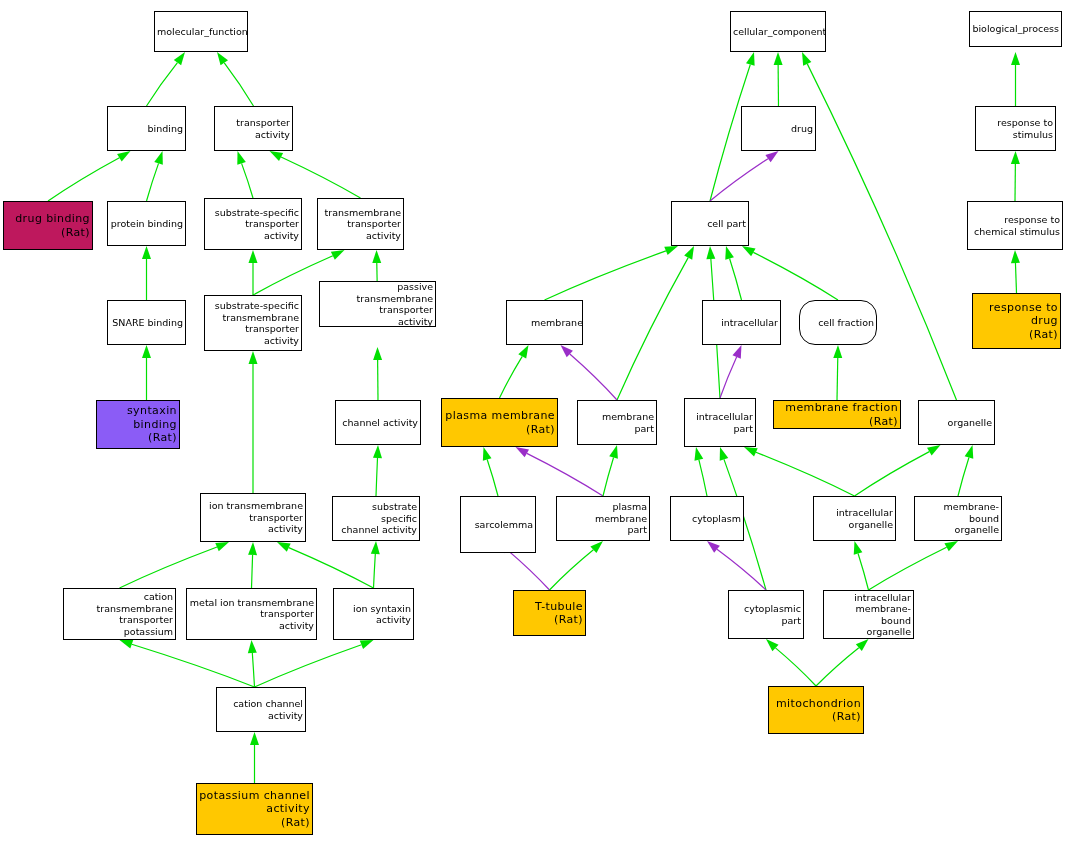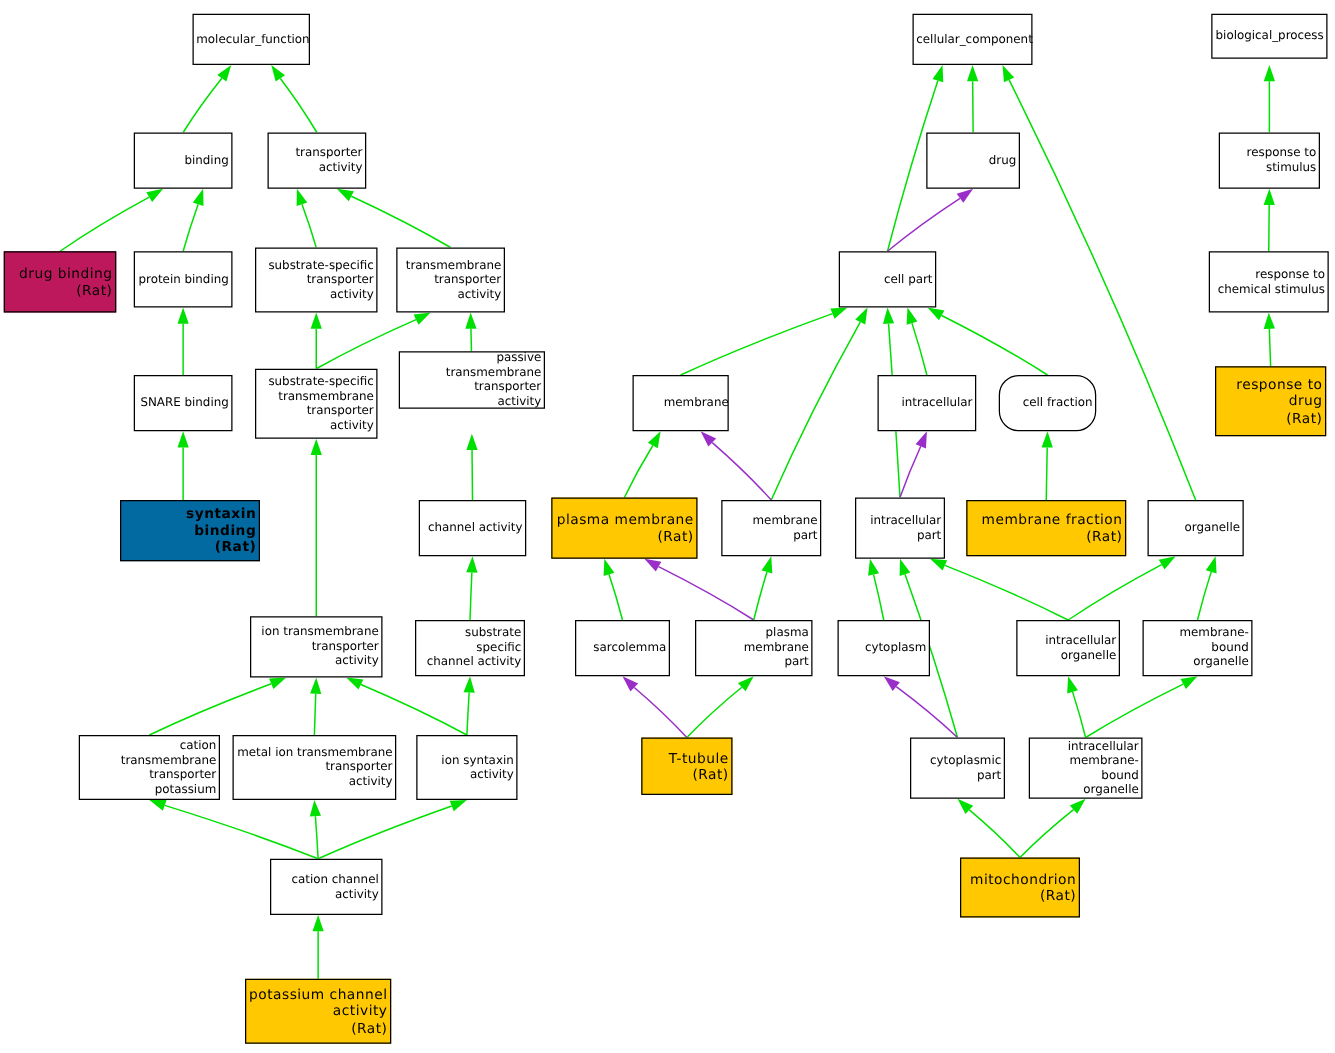--- a/index.html
+++ b/index.html
@@ -300,55 +300,55 @@
         <span class="lbl">intracellular</span>
       </div>
       <div class="node" style="left: 799px; top: 300px; width: 78px; height: 45px; border-radius: 16px;">
         <span class="lbl">cell fraction</span>
       </div>
       <div class="node gold" style="left: 972px; top: 293px; width: 89px; height: 56px; background: rgb(255, 200, 0);">
         <span class="lbl">response to
 drug
 (Rat)</span>
       </div>
-      <div class="node gold" style="left: 96px; top: 400px; width: 112px; height: 49px; background: #0369a1; font-weight: bold;">
+      <div class="node gold" style="left: 96px; top: 400px; width: 84px; height: 49px; background: #8b5cf6;">
         <span class="lbl">syntaxin binding
 (Rat)</span>
       </div>
       <div class="node" style="left: 335px; top: 400px; width: 86px; height: 45px;">
         <span class="lbl">channel activity</span>
       </div>
       <div class="node gold" style="left: 441px; top: 398px; width: 117px; height: 49px; background: rgb(255, 200, 0);">
         <span class="lbl">plasma membrane
 (Rat)</span>
       </div>
       <div class="node" style="left: 577px; top: 400px; width: 80px; height: 45px;">
         <span class="lbl">membrane part</span>
       </div>
       <div class="node" style="left: 684px; top: 398px; width: 72px; height: 49px;">
         <span class="lbl">intracellular
 part</span>
       </div>
-      <div class="node gold" style="left: 773px; top: 400px; width: 128px; height: 45px; background: rgb(255, 200, 0);">
+      <div class="node gold" style="left: 773px; top: 400px; width: 128px; height: 29px; background: rgb(255, 200, 0);">
         <span class="lbl">membrane fraction
 (Rat)</span>
       </div>
       <div class="node" style="left: 918px; top: 400px; width: 77px; height: 45px;">
         <span class="lbl">organelle</span>
       </div>
       <div class="node" style="left: 200px; top: 493px; width: 106px; height: 49px;">
         <span class="lbl">ion transmembrane
 transporter
 activity</span>
       </div>
       <div class="node" style="left: 332px; top: 496px; width: 88px; height: 45px;">
         <span class="lbl">substrate specific
 channel activity</span>
       </div>
-      <div class="node" style="left: 460px; top: 496px; width: 76px; height: 45px;">
+      <div class="node" style="left: 460px; top: 496px; width: 76px; height: 57px;">
         <span class="lbl">sarcolemma</span>
       </div>
       <div class="node" style="left: 556px; top: 496px; width: 94px; height: 45px;">
         <span class="lbl">plasma membrane
 part</span>
       </div>
       <div class="node" style="left: 670px; top: 496px; width: 74px; height: 45px;">
         <span class="lbl">cytoplasm</span>
       </div>
       <div class="node" style="left: 813px; top: 496px; width: 83px; height: 45px;">

